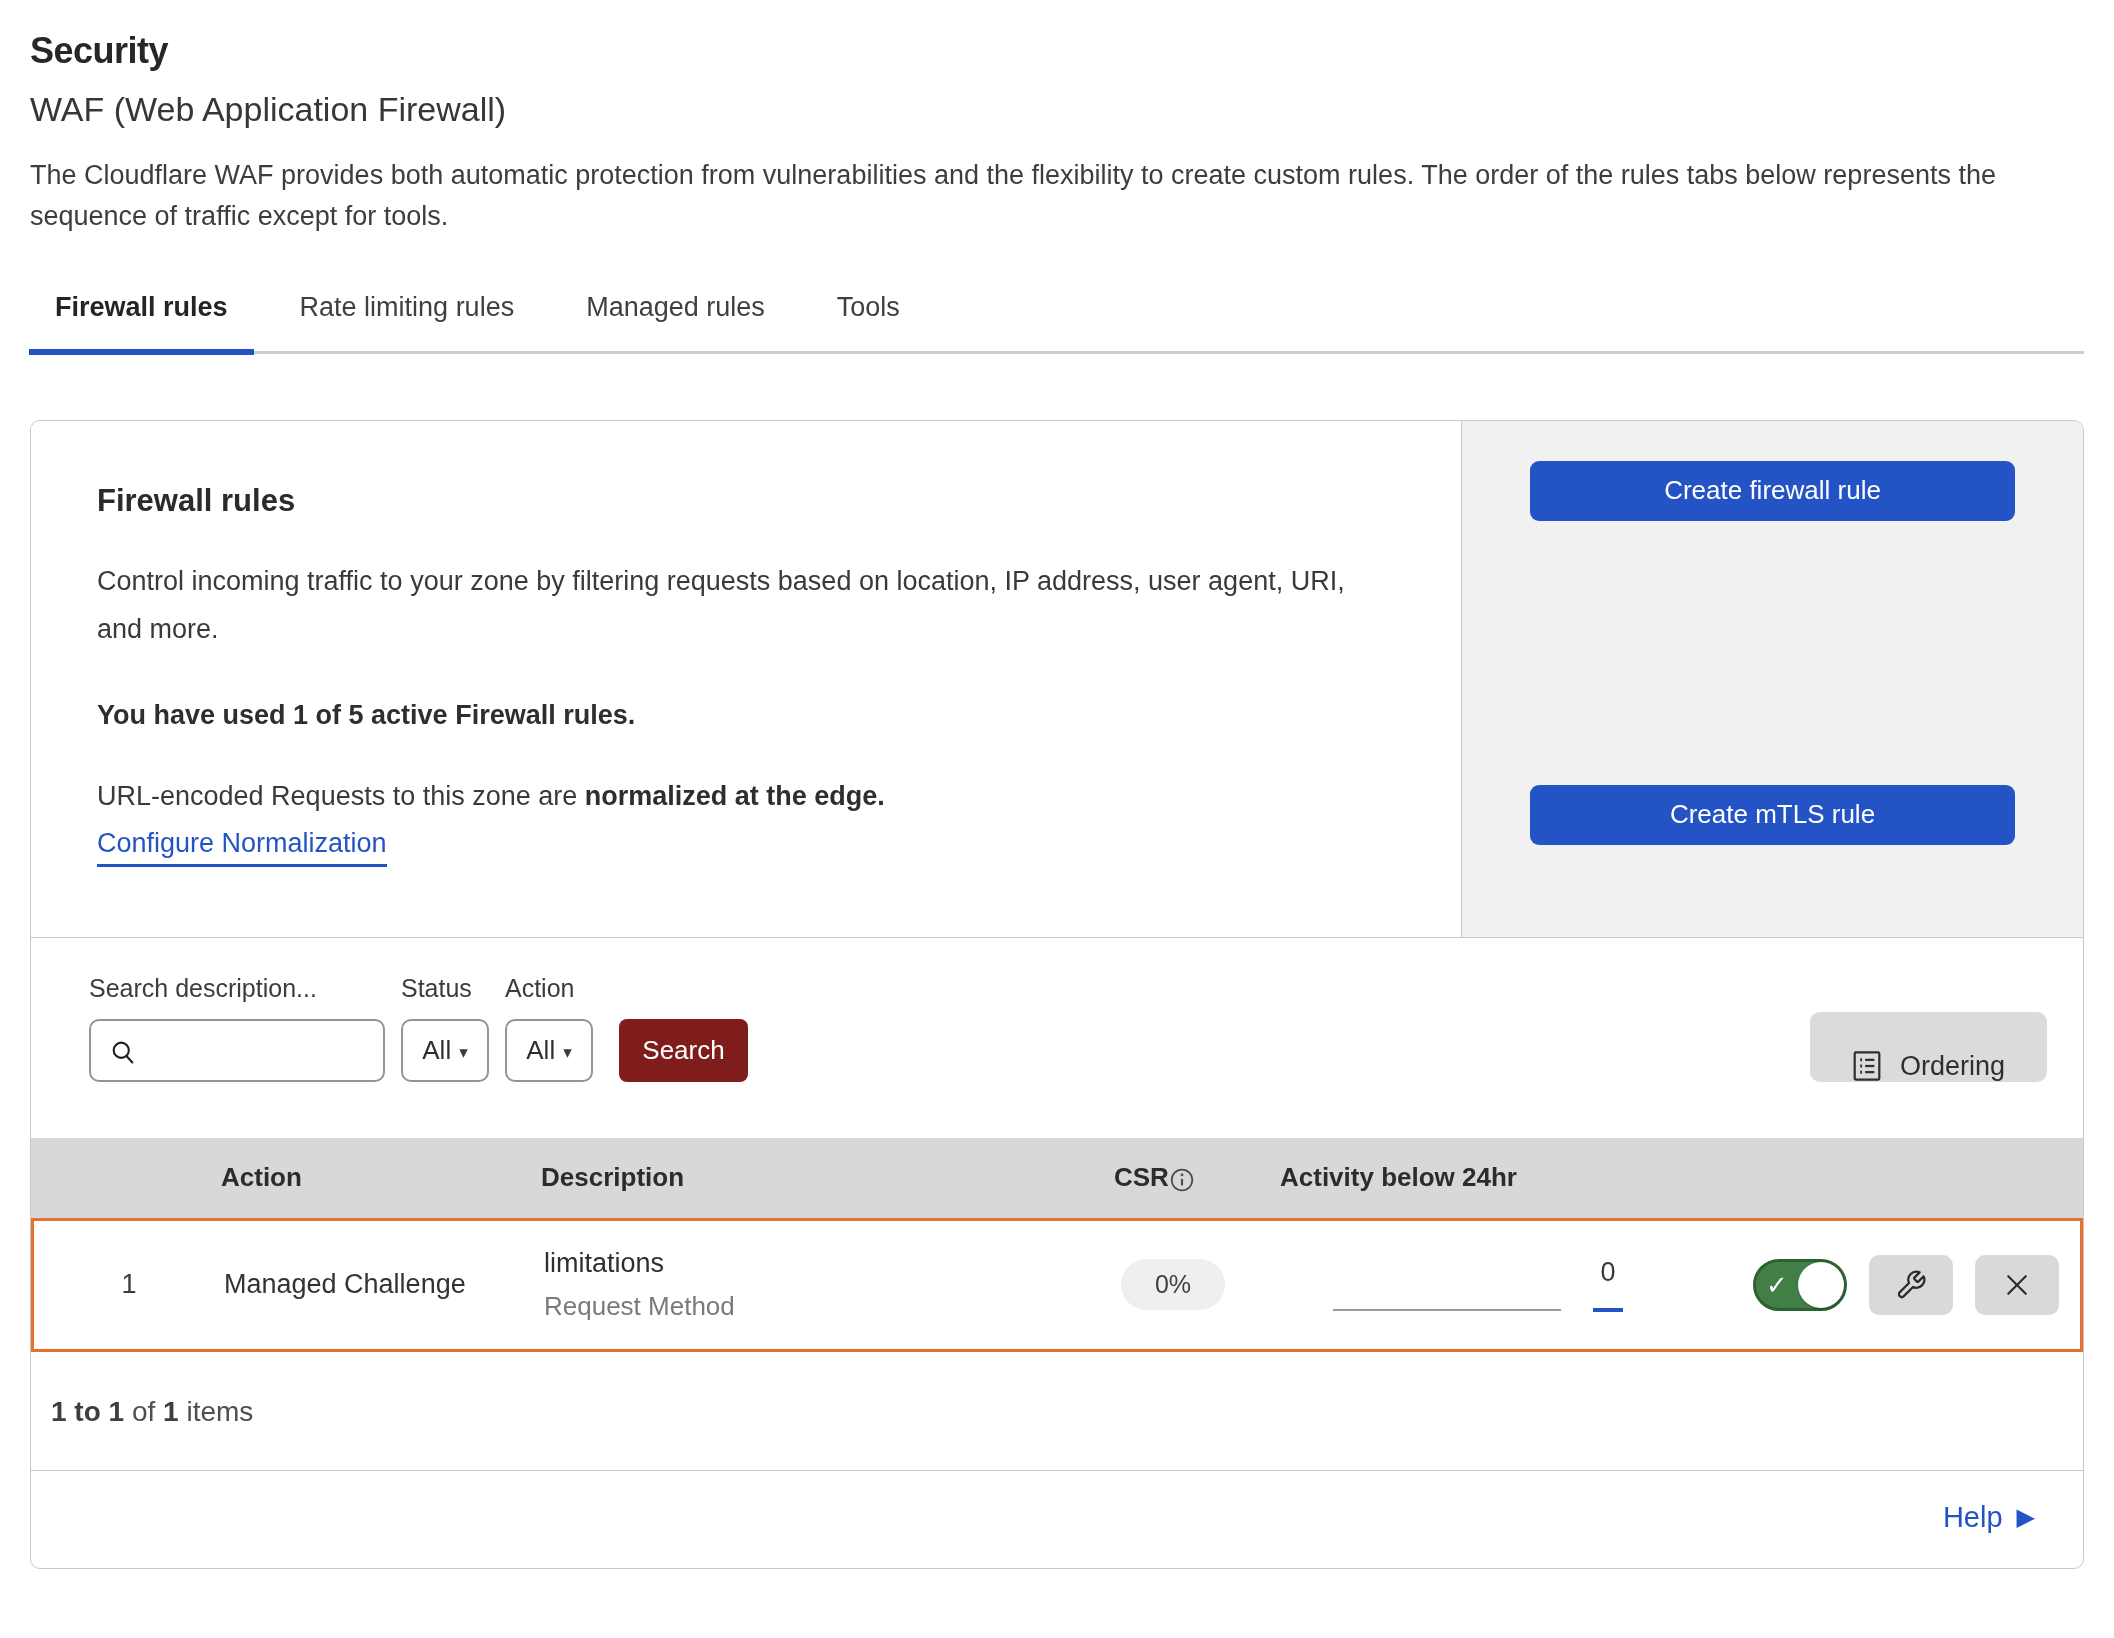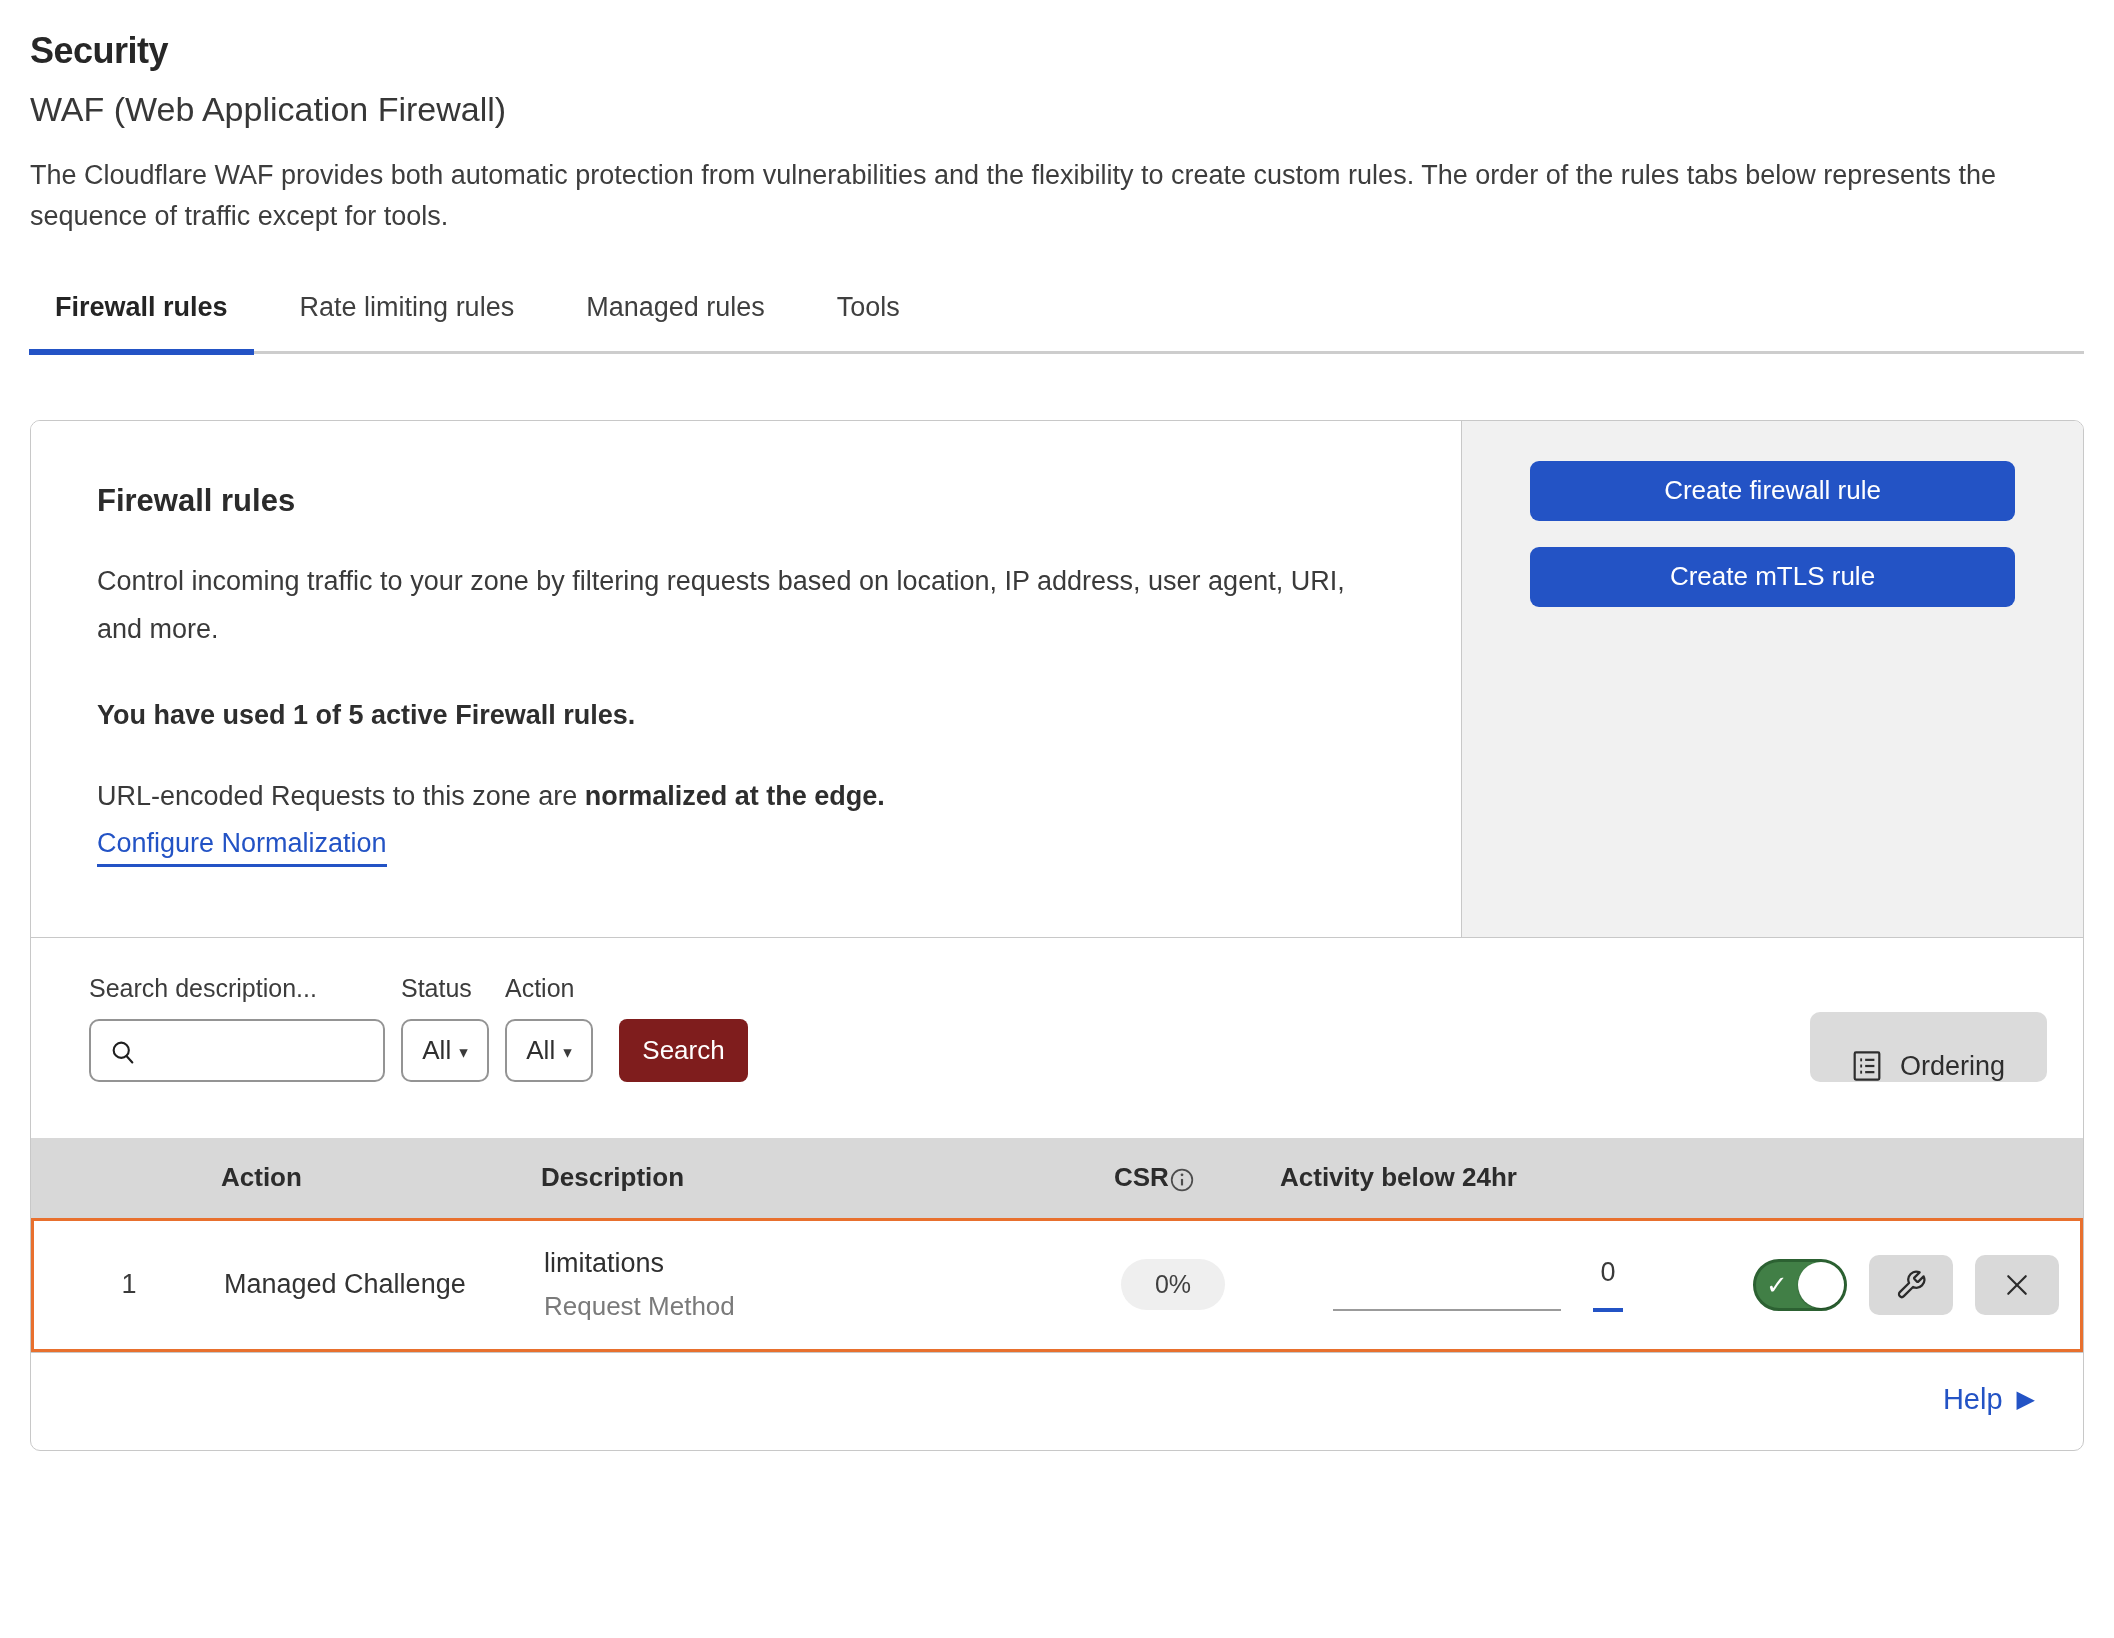--- a/index.html
+++ b/index.html
@@ -56,21 +56,21 @@
   .usage-text { font-size: 27px; font-weight: 700; color: #2e2e2e; margin-bottom: 50px; }
   .normalization-text { font-size: 27px; color: #3a3a3a; margin-bottom: 16px; }
   .normalization-text strong { font-weight: 700; color: #2e2e2e; }
   .config-link {
     display: inline-block; font-size: 27px; color: #2353c5;
     text-decoration: none; border-bottom: 3px solid #2353c5;
     padding-bottom: 5px; cursor: pointer;
   }
   .panel-right {
     width: 622px; background: #f1f1f1; border-left: 1px solid #c8c8c8;
-    display: flex; flex-direction: column; justify-content: flex-start;
+    display: flex; flex-direction: column; justify-content: space-between;
     gap: 26px; padding: 40px 68px 92px 68px;
   }
   .btn-primary {
     display: block; width: 100%; height: 60px;
     background: #2353c5; color: #ffffff; font-size: 26px;
     font-family: inherit; border: none; border-radius: 9px; cursor: pointer;
   }
 
   
   .filters {
@@ -297,20 +297,21 @@
         </button>
         <button class="icon-btn">
           <svg width="30" height="30" viewBox="0 0 24 24" fill="none" stroke="#2b2b2b" stroke-width="1.7" stroke-linecap="round">
             <line x1="5" y1="5" x2="19" y2="19"></line>
             <line x1="19" y1="5" x2="5" y2="19"></line>
           </svg>
         </button>
       </div>
     </div>
 
+    <div class="pagination"><b>1 to 1</b><span> of </span><b>1</b><span> items</span></div>
 
     <div class="help-row">
       <a class="help-link">
         <span>Help</span>
         <span class="help-arrow">▶</span>
       </a>
     </div>
 
   </div>
 </div>

